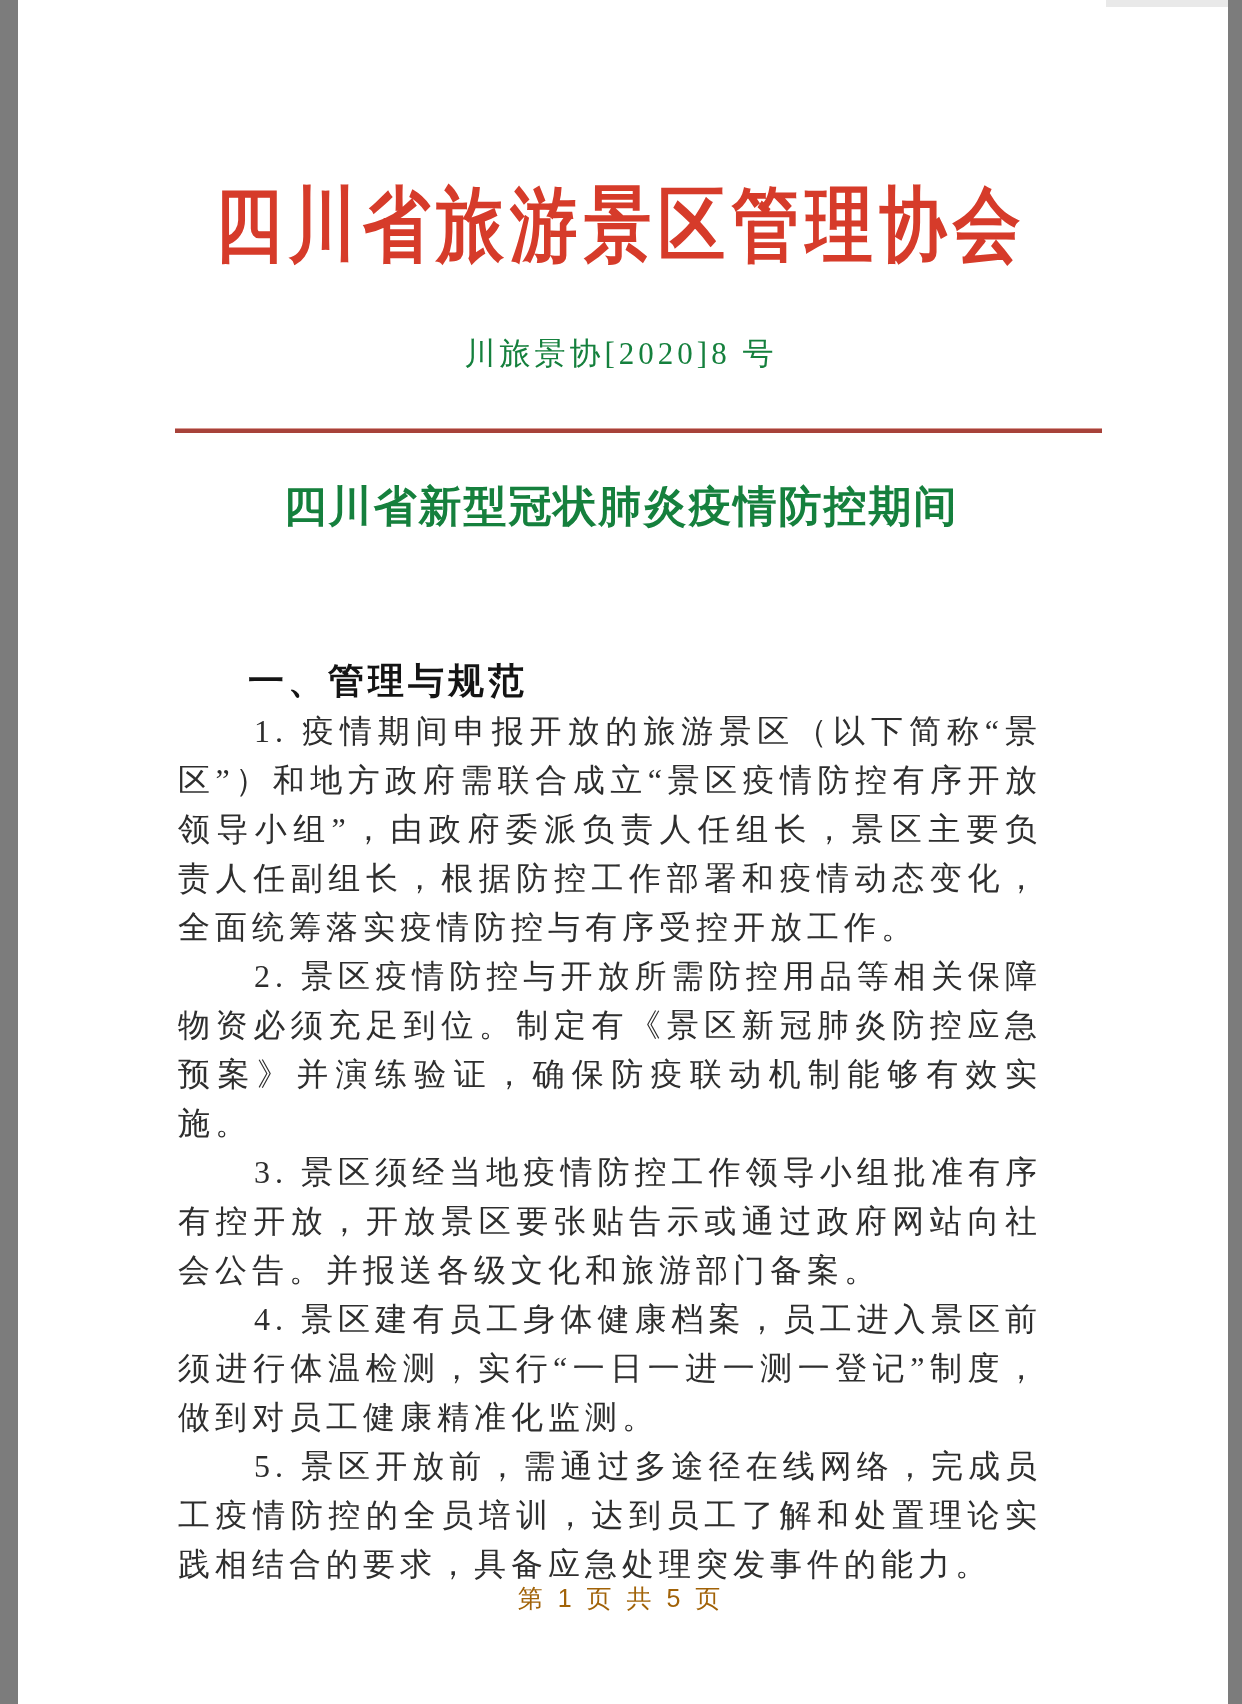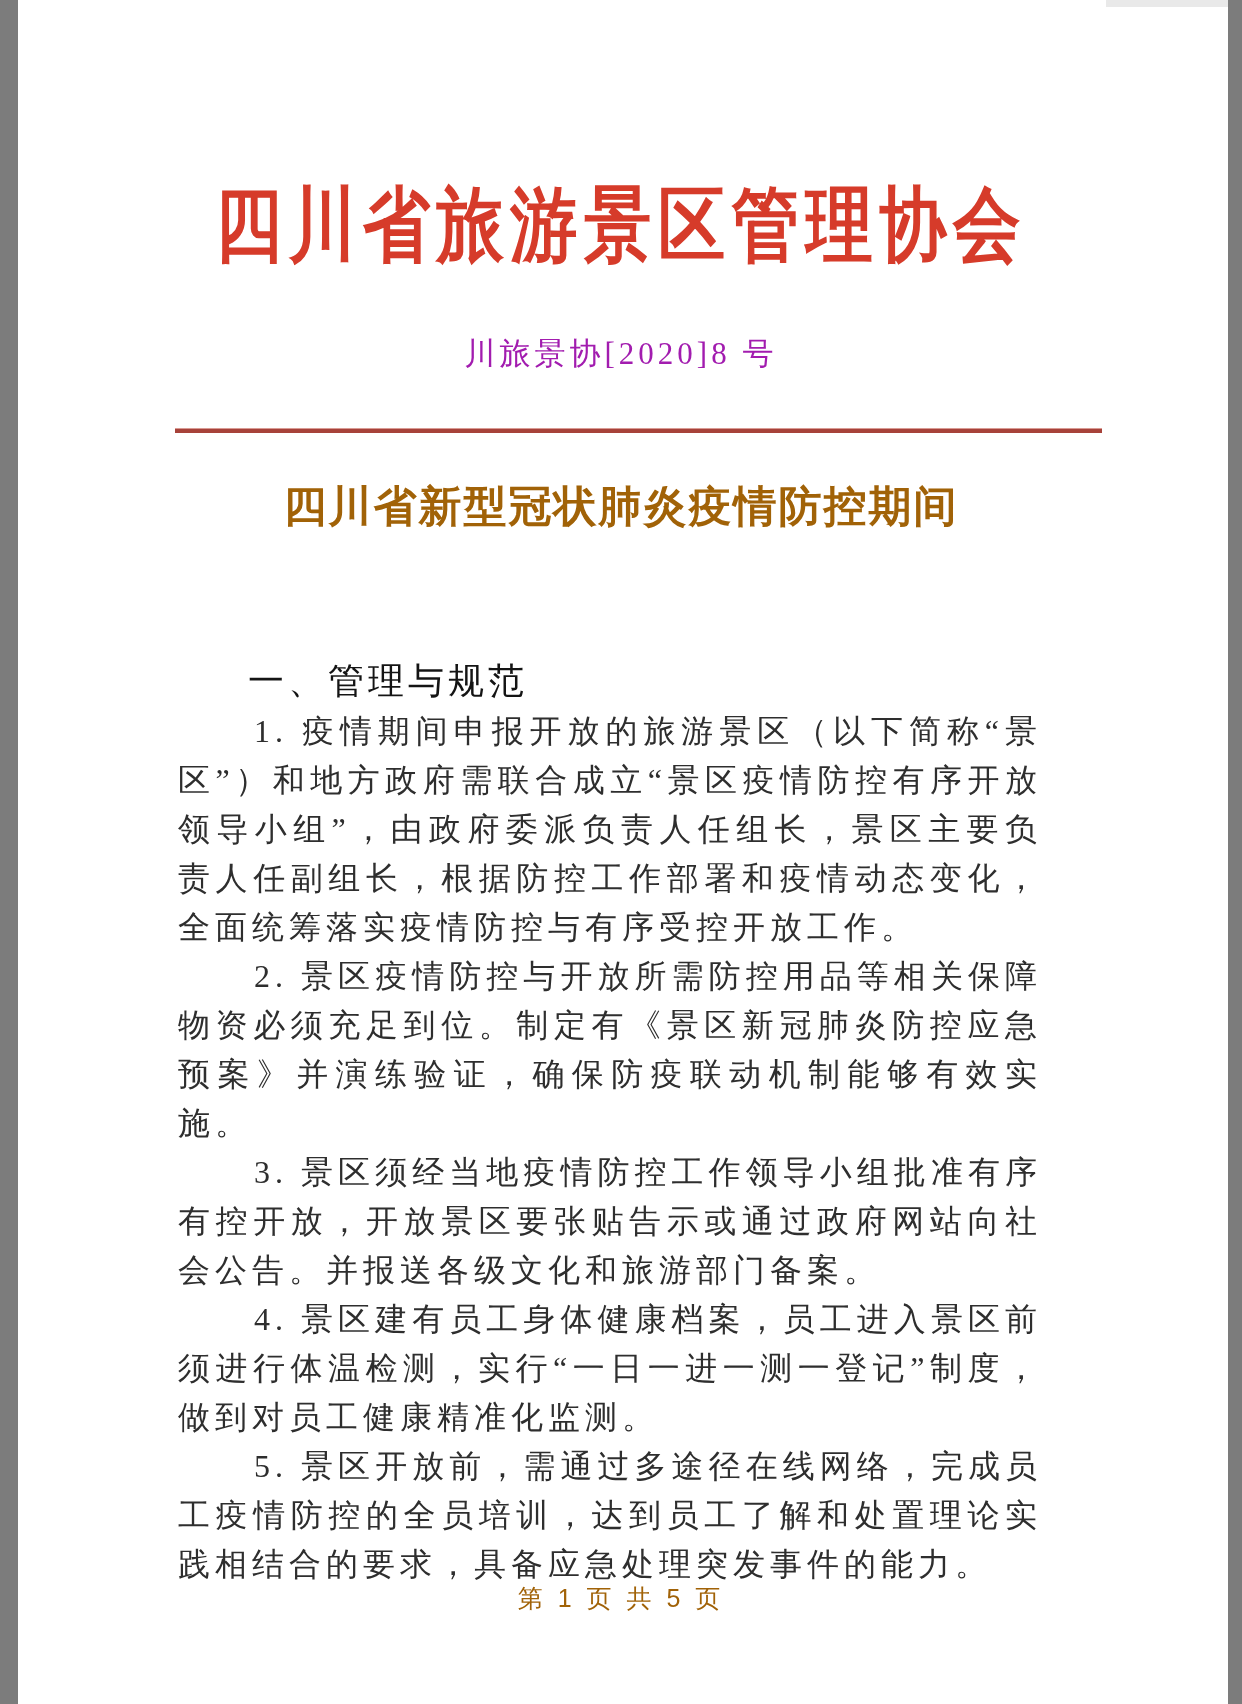--- a/index.html
+++ b/index.html
@@ -54,49 +54,49 @@
   
   .doc-number {
     position: absolute;
     top: 334px; left: 0;
     width: 100%;
     text-align: center;
     font-family: "Liberation Serif", "DejaVu Serif", serif;
     font-size: 31px;
     line-height: 40px;
     letter-spacing: 4px;
-    color: #a21caf;
+    color: #15803d;
   }
   
   .red-divider {
     position: absolute;
     top: 428px; left: 175px;
     width: 927px; height: 4px;
     background: #a7423a;
     border-top: 1px solid #d99a93;
   }
   
   .doc-title {
     position: absolute;
     top: 473px; left: 0;
     width: 100%;
     text-align: center;
     font-family: "Liberation Sans", "DejaVu Sans", sans-serif;
     font-weight: 700;
     font-size: 43px;
     line-height: 67px;
     letter-spacing: 2px;
-    color: #a16207;
+    color: #15803d;
   }
   
   .section-heading {
     position: absolute;
     top: 656px; left: 248px;
     font-family: "Liberation Sans", "DejaVu Sans", sans-serif;
-    font-weight: 400;
+    font-weight: 700;
     font-size: 36px;
     line-height: 49px;
     letter-spacing: 4px;
     color: #141414;
   }
   
   .body-text {
     position: absolute;
     top: 707px; left: 178px;
     width: 864px;

